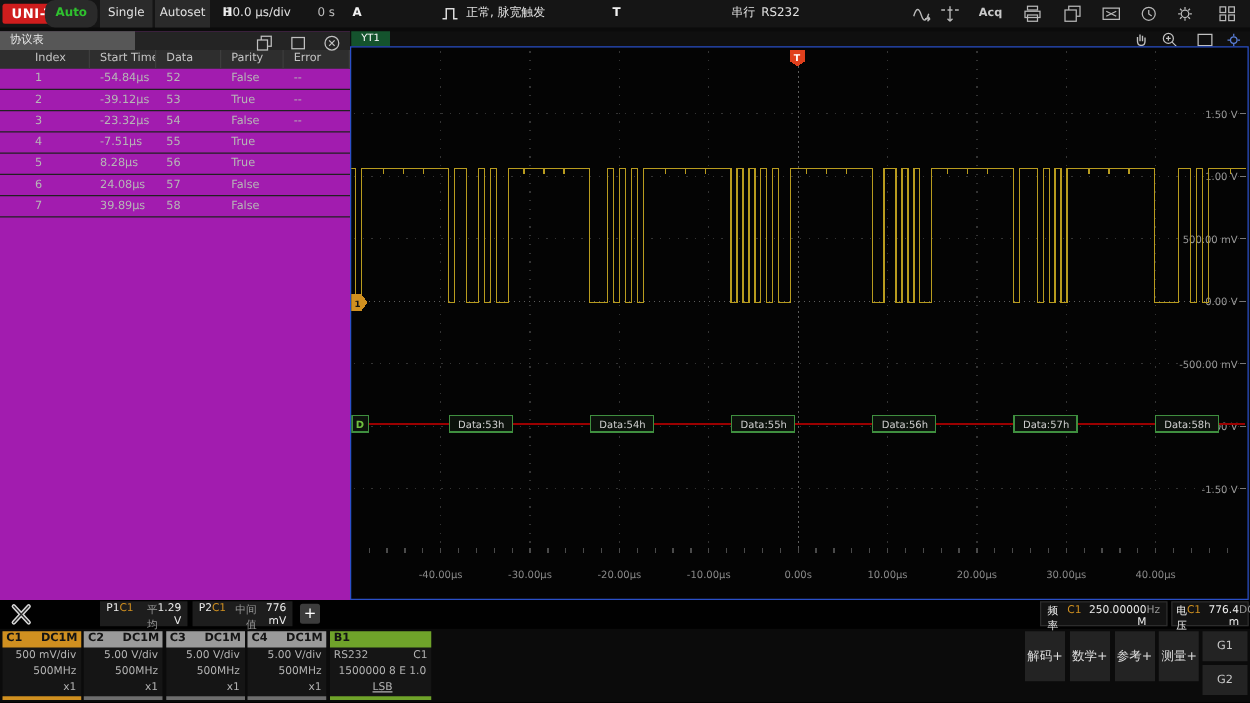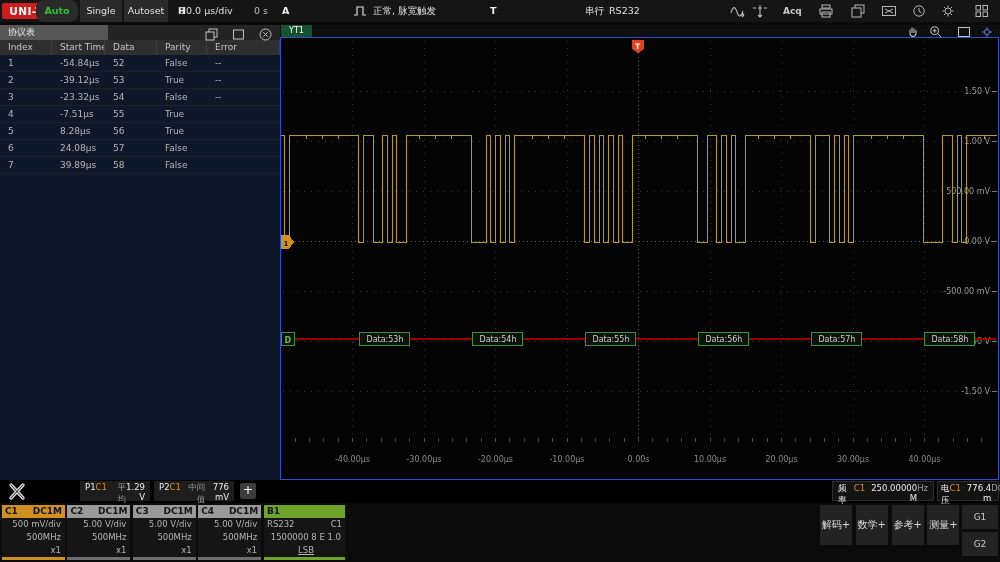--- a/index.html
+++ b/index.html
@@ -11,26 +11,26 @@
   .topbar{position:absolute;left:0;top:0;width:1000px;height:22px;background:#151515;}
   .topbar>*{position:absolute;height:22px;line-height:22px;font-size:9.5px;color:#e0e0e0;}
   .logo{left:2px;top:3px;height:16px;line-height:16px;width:48px;background:#cf1d1d;color:#fff;
         font-weight:bold;text-align:center;font-size:10.5px;border-radius:2px;letter-spacing:.5px;}
   .tbtn{background:#2a2a2a;text-align:center;cursor:default;}
   .tbtn.auto{color:#2fc12f;font-weight:bold;border-radius:8px;}
   .blbl{font-weight:bold;color:#f0f0f0;}
   .ticon18{top:4px;height:14px;line-height:14px;}
 
   
-  .tablepanel{position:absolute;left:0;top:25px;width:280px;height:455px;background:#0f172a;}
+  .tablepanel{position:absolute;left:0;top:25px;width:280px;height:455px;background:#a21caf;}
   .ttitlebar{position:relative;height:15px;background:#242424;}
   .ttab{position:absolute;left:0;top:0;width:108px;height:15px;background:#575757;color:#e8e8e8;
         font-size:9px;line-height:15px;padding-left:8px;box-sizing:border-box;}
   .ticons{position:absolute;right:8px;top:1px;display:flex;gap:14px;}
-  .thead,.trow{display:flex;font-size:9px;}
+  .thead,.trow{display:flex;font-size:9px;padding-left:20px;}
   .thead{background:#2e2e2e;color:#c4c4c4;height:15px;line-height:15px;}
   .thead .tcell{border-right:1px solid #3d3d3d;}
   .trow{color:#b6b6b6;height:16px;line-height:16px;border-bottom:1px solid #212121;}
   .tcell{box-sizing:border-box;padding-left:8px;overflow:hidden;white-space:nowrap;}
   .c0{width:52px}.c1{width:53px}.c2{width:52px}.c3{width:50px}.c4{flex:1}
 
   
   .wavetabs{position:absolute;left:280px;top:25px;width:720px;height:12px;background:#0f0f0f;}
   .wtab{position:absolute;left:1px;top:0;height:12px;background:#14532d;color:#fff;font-size:8px;
         line-height:12px;padding:0 8px;}

